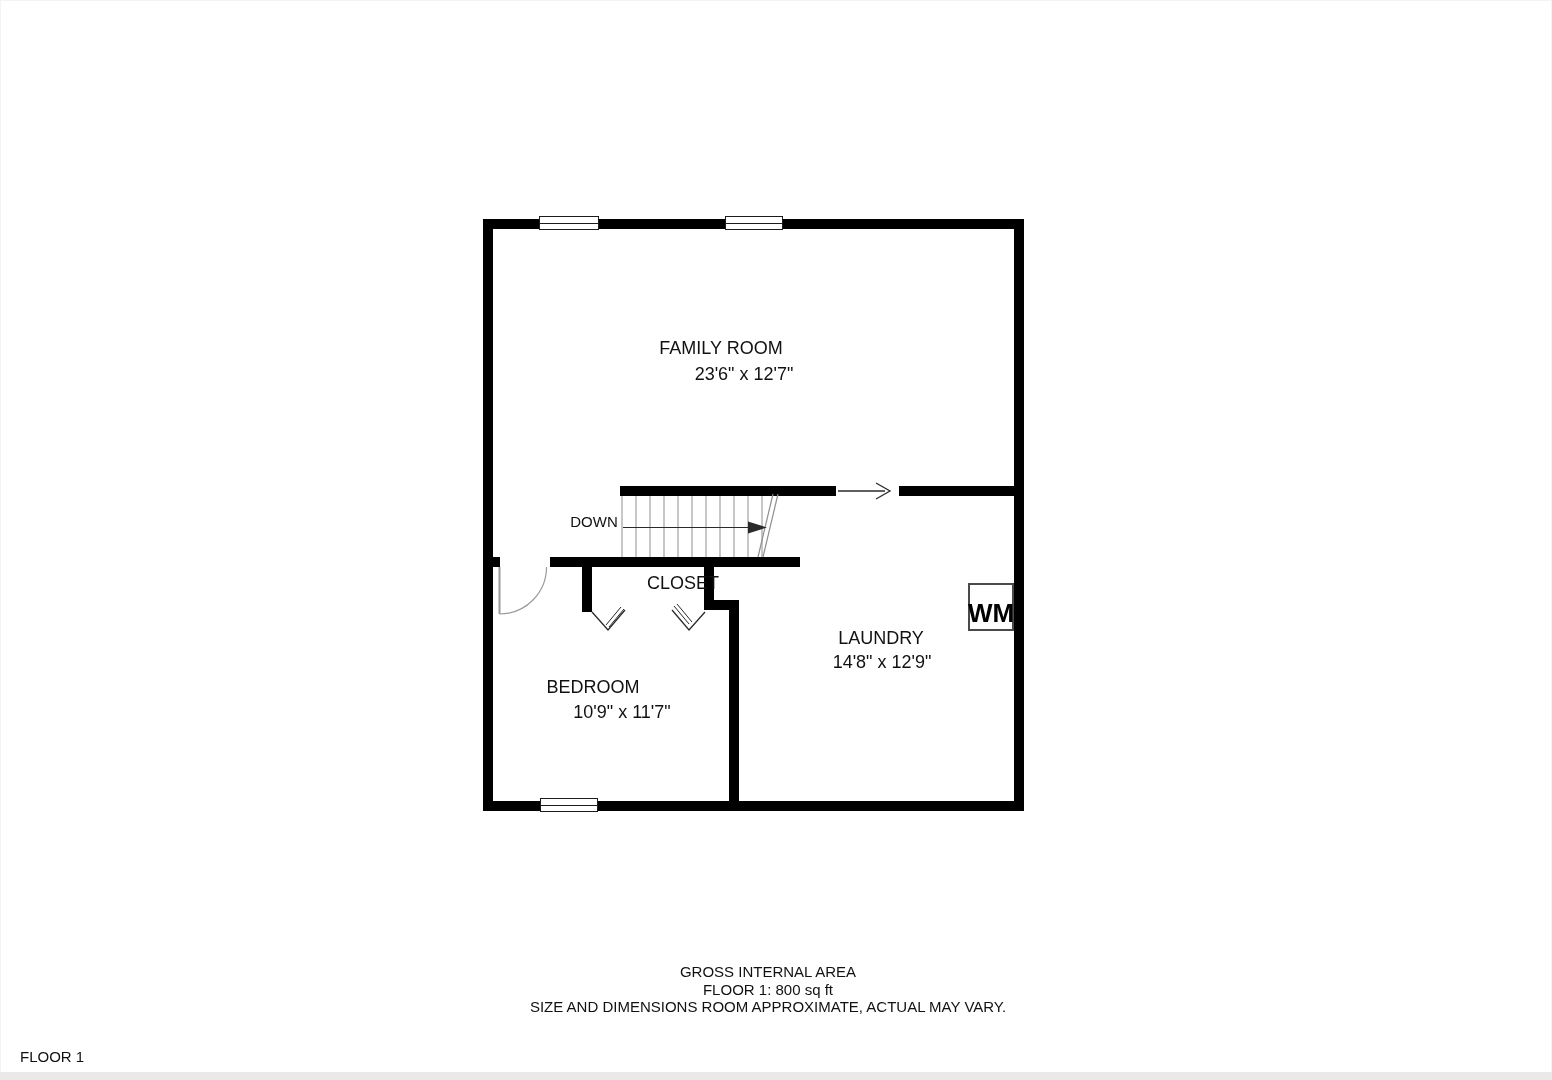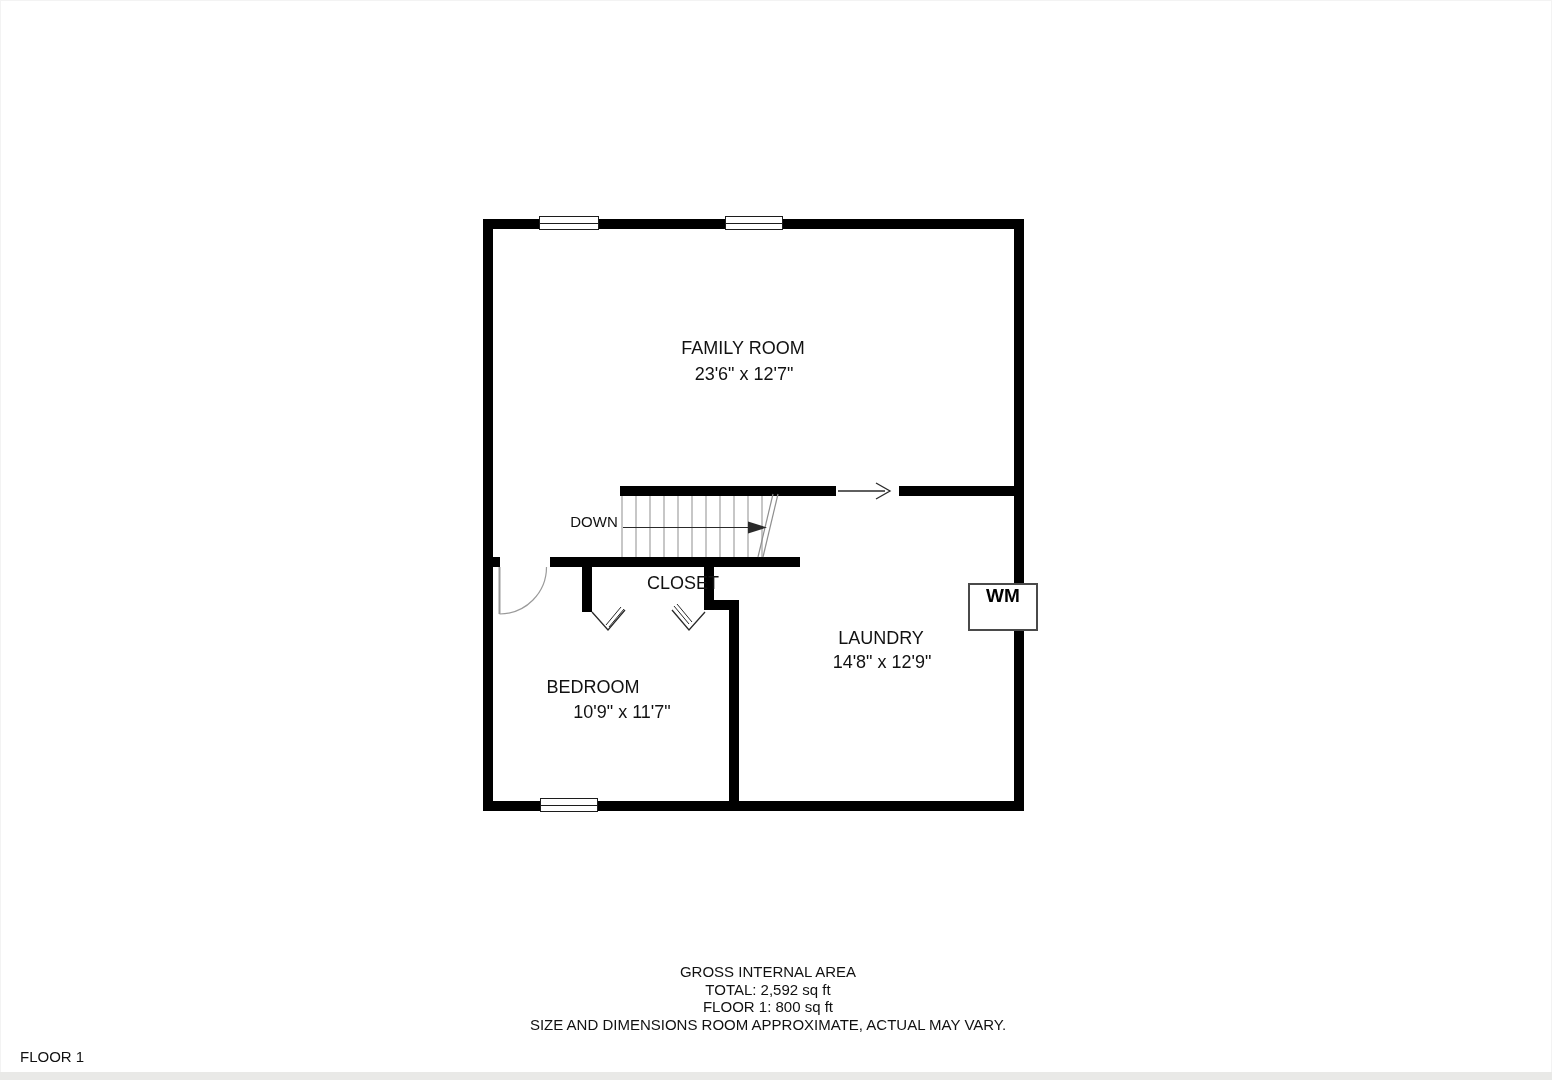--- a/index.html
+++ b/index.html
@@ -30,24 +30,24 @@
     box-sizing:border-box;
   }
   .overlay{position:absolute;left:0;top:0;pointer-events:none;}
   .lbl{
     position:absolute;transform:translate(-50%,-50%);
     white-space:nowrap;color:var(--text);text-align:center;
   }
   .f18{font-size:18px;}
   .f15{font-size:15px;}
   .wm-box{
-    position:absolute;left:968px;top:583px;width:70px;height:48px;
+    position:absolute;left:968px;top:583px;width:46px;height:48px;
     border:2px solid #4a4a4a;box-sizing:border-box;background:#ffffff;
-    display:flex;align-items:flex-start;justify-content:center;
-    font-size:19px;font-weight:bold;color:#000;
+    display:flex;align-items:flex-end;justify-content:center;
+    font-size:26px;font-weight:bold;color:#000;
   }
   .footer-block{
     position:absolute;left:768px;top:963px;transform:translateX(-50%);
     text-align:center;font-size:15px;line-height:17.5px;color:var(--text);
     white-space:nowrap;
   }
   .floor-label{
     position:absolute;left:20px;top:1048px;font-size:15px;color:var(--text);
     white-space:nowrap;
   }
@@ -120,36 +120,35 @@
       <polyline points="672,610 689,630 705,612" stroke-width="1.3"></polyline>
       <line x1="674" y1="606" x2="689" y2="624" stroke-width="1"></line>
       <line x1="677" y1="604" x2="692" y2="622" stroke-width="1"></line>
     </g>
   </svg>
 
   <div class="wm-box">
     <span>WM</span>
   </div>
 
-  <div class="lbl f18" style="left:743px;top:348px;">FAMILY ROOM</div>
+  <div class="lbl f18" style="left:721px;top:348px;">FAMILY ROOM</div>
   <div class="lbl f18" style="left:744px;top:374px;">23'6" x 12'7"</div>
 
   <div class="lbl f18" style="left:639px;top:583px;margin-left:44px;">CLOSET</div>
 
   <div class="lbl f18" style="left:593px;top:687px;">BEDROOM</div>
   <div class="lbl f18" style="left:622px;top:712px;">10'9" x 11'7"</div>
 
   <div class="lbl f18" style="left:881px;top:638px;">LAUNDRY</div>
   <div class="lbl f18" style="left:882px;top:662px;">14'8" x 12'9"</div>
 
   <div class="lbl f15" style="left:594px;top:521px;">DOWN</div>
 
   <div class="footer-block">
     <div>GROSS INTERNAL AREA</div>
-    <div>TOTAL: 2,592 sq ft</div>
     <div>FLOOR 1: 800 sq ft</div>
     <div>SIZE AND DIMENSIONS ROOM APPROXIMATE, ACTUAL MAY VARY.</div>
   </div>
 
   <div class="floor-label">FLOOR 1</div>
 
   <div class="bottom-strip"></div>
 </div>
 
 </body></html>

